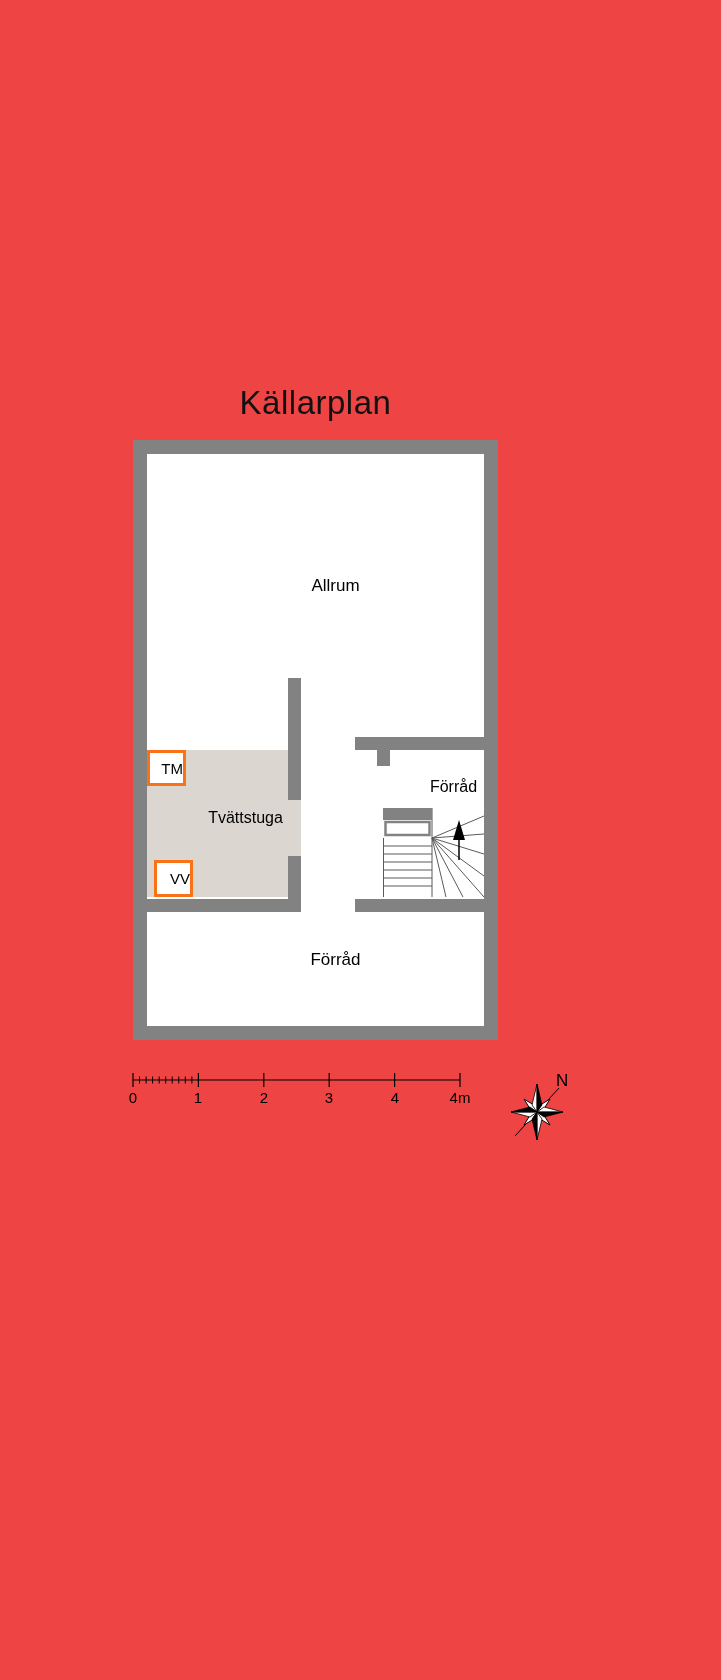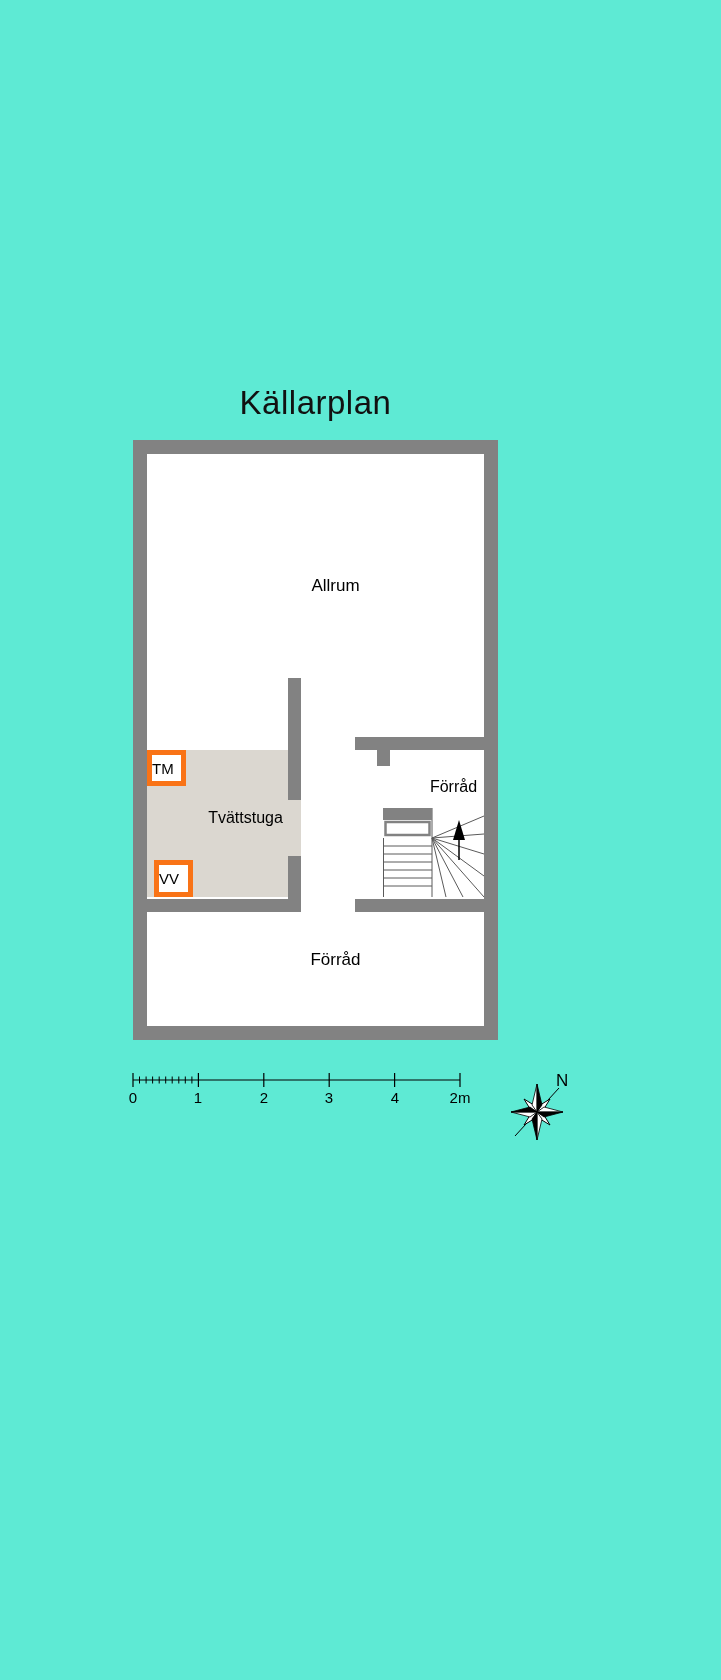--- a/index.html
+++ b/index.html
@@ -1,35 +1,35 @@
 <!DOCTYPE html>
 <html style="--wall: #828282; --laundry-floor: #dbd7d0; --text: #000000;"><head>
 <meta charset="utf-8">
 <style>
   html,body{margin:0;padding:0;background:#ffffff;}
   #page{
-    position:relative;width:721px;height:1680px;background:#5eead4;overflow:hidden;
+    position:relative;width:721px;height:1680px;background:#ef4444;overflow:hidden;
     font-family:"Liberation Sans","DejaVu Sans",sans-serif;color:#000;
   }
   .abs{position:absolute;}
   #plan-title{
     left:133px;top:384px;width:365px;text-align:center;
     font-size:33px;font-weight:400;color:#111;letter-spacing:0.5px;
   }
   
   #floor-plan{
     left:133px;top:440px;width:365px;height:600px;
     box-sizing:border-box;border:14px solid var(--wall,#828282);background:#fff;
   }
   .wall{position:absolute;background:var(--wall,#828282);}
   .floor-shade{position:absolute;background:var(--laundry-floor,#dbd7d0);}
   .room-label{position:absolute;text-align:center;color:#000;margin-left:20px;}
   .appliance-box{
-    position:absolute;background:#fff;border:5px solid #f97316;box-sizing:border-box;
-    display:flex;align-items:center;justify-content:flex-start;font-size:15px;
+    position:absolute;background:#fff;border:3px solid #f97316;box-sizing:border-box;
+    display:flex;align-items:center;justify-content:flex-end;font-size:15px;
   }
   
   .scale-label{position:absolute;top:1089px;font-size:15px;transform:translateX(-50%);text-align:center;}
   #compass-n{left:556px;top:1071px;font-size:17px;}
   #disclaimer{
     left:0;top:1155px;width:678px;text-align:center;font-size:16px;color:#000;
   }
 </style>
 </head>
 <body>
@@ -109,21 +109,21 @@
       <line x1="48.8" y1="8.5" x2="48.8" y2="15.5"></line>
       <line x1="55.3" y1="8.5" x2="55.3" y2="15.5"></line>
       <line x1="61.9" y1="8.5" x2="61.9" y2="15.5"></line>
     </g>
   </svg>
   <span class="scale-label" style="left:133px;">0</span>
   <span class="scale-label" style="left:198px;">1</span>
   <span class="scale-label" style="left:264px;">2</span>
   <span class="scale-label" style="left:329px;">3</span>
   <span class="scale-label" style="left:395px;">4</span>
-  <span class="scale-label" style="left:460px;">2m</span>
+  <span class="scale-label" style="left:460px;">4m</span>
 
   <svg class="abs" style="left:505px;top:1078px;" width="64" height="68" viewBox="0 0 64 68">
     <line x1="10" y1="58" x2="54" y2="10" stroke="#000" stroke-width="1"></line>
     <g fill="#ffffff" stroke="#000" stroke-width="1">
       <polygon points="45,21 39.5,30 32,34 36,26.5"></polygon>
       <polygon points="45,47 36,41.5 32,34 39.5,38"></polygon>
       <polygon points="19,47 24.5,38 32,34 28,41.5"></polygon>
       <polygon points="19,21 28,26.5 32,34 24.5,30"></polygon>
     </g>
     <g stroke="#000" stroke-width="0.8">

